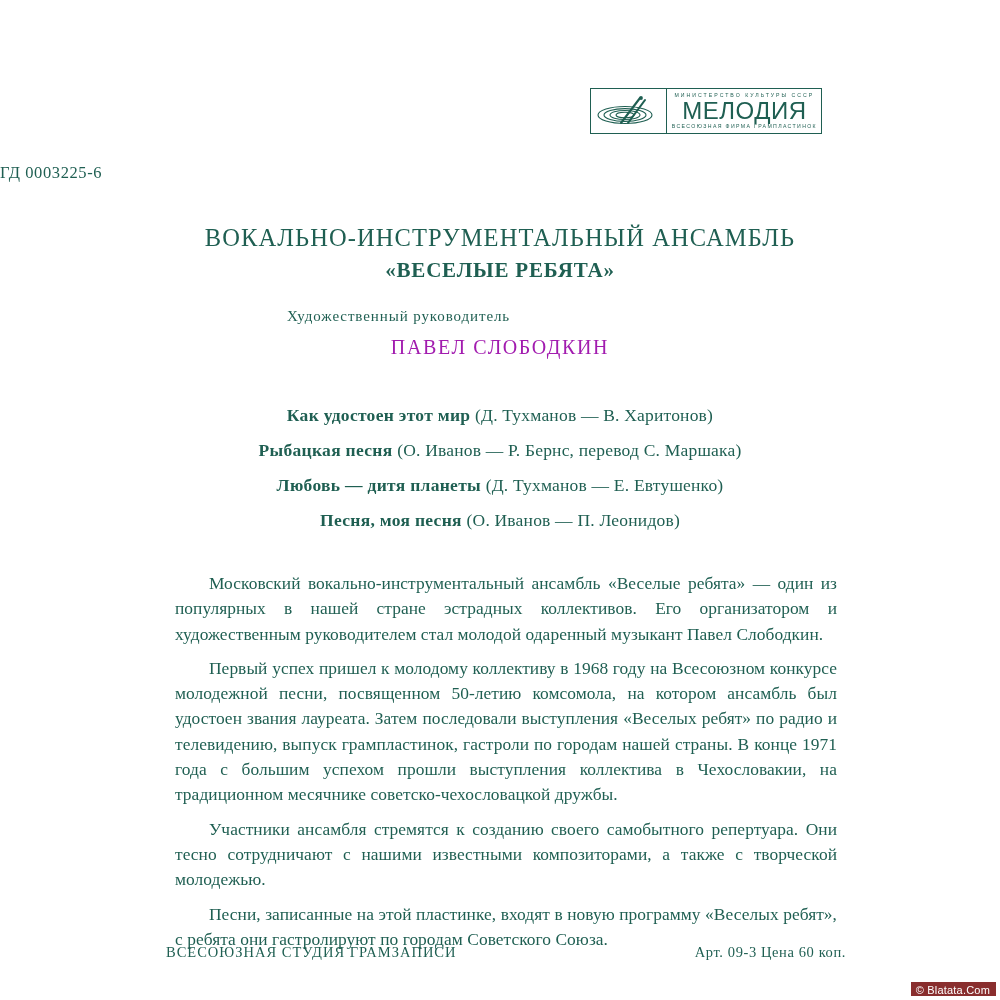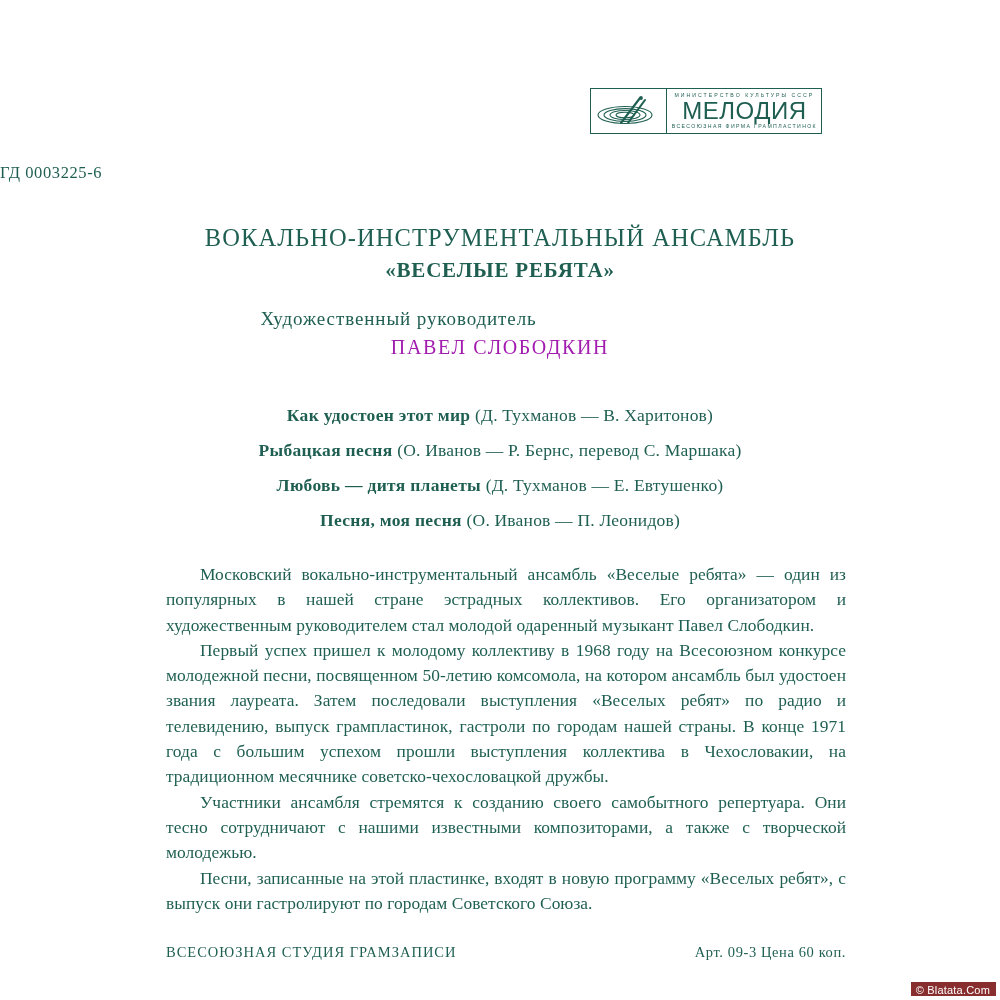--- a/index.html
+++ b/index.html
@@ -115,21 +115,21 @@
     font-weight: bold;
     letter-spacing: 0.8px;
     color: #1f5f52;
   }
   .role-label {
     position: absolute;
     left: 0;
     top: 308px;
     width: 797px;
     text-align: center;
-    font-size: 19px;
+    font-size: 15px;
     letter-spacing: 0.9px;
     color: #1f5f52;
   }
   .role-name {
     position: absolute;
     left: 0;
     top: 336px;
     width: 1000px;
     text-align: center;
     font-size: 20px;
@@ -166,21 +166,21 @@
     left: 166px;
     top: 562px;
     width: 680px;
     font-size: 17.4px;
     line-height: 25.3px;
     text-align: justify;
     color: #1f5f52;
     letter-spacing: 0.05px;
   }
   .body-text p {
-    margin: 0;
+    margin: 9px;
     text-indent: 34px;
   }
 
   
   .footer {
     position: absolute;
     left: 166px;
     top: 944px;
     width: 680px;
     display: flex;
@@ -256,21 +256,21 @@
     </div>
     <div class="track">
       <span class="tname">Песня, моя песня </span><span class="tcred">(О. Иванов — П. Леонидов)</span>
     </div>
   </div>
 
   <div class="body-text">
     <p>Московский вокально-инструментальный ансамбль «Веселые ребята» — один из популярных в нашей стране эстрадных коллективов. Его организатором и художественным руководителем стал молодой одаренный музыкант Павел Слободкин.</p>
     <p>Первый успех пришел к молодому коллективу в 1968 году на Всесоюзном конкурсе молодежной песни, посвященном 50-летию комсомола, на котором ансамбль был удостоен звания лауреата. Затем последовали выступления «Веселых ребят» по радио и телевидению, выпуск грампластинок, гастроли по городам нашей страны. В конце 1971 года с большим успехом прошли выступления коллектива в Чехословакии, на традиционном месячнике советско-чехословацкой дружбы.</p>
     <p>Участники ансамбля стремятся к созданию своего самобытного репертуара. Они тесно сотрудничают с нашими известными композиторами, а также с творческой молодежью.</p>
-    <p>Песни, записанные на этой пластинке, входят в новую программу «Веселых ребят», с выпуск они гастролируют по городам Советского Союза.</p>
+    <p>Песни, записанные на этой пластинке, входят в новую программу «Веселых ребят», с ребята они гастролируют по городам Советского Союза.</p>
   </div>
 
   <div class="footer">
     <span>ВСЕСОЮЗНАЯ СТУДИЯ ГРАМЗАПИСИ</span>
     <span class="footer-right">Арт. 09-3  Цена 60 коп.</span>
   </div>
 
   <div class="watermark">© Blatata.Com</div>
 
 </div>

